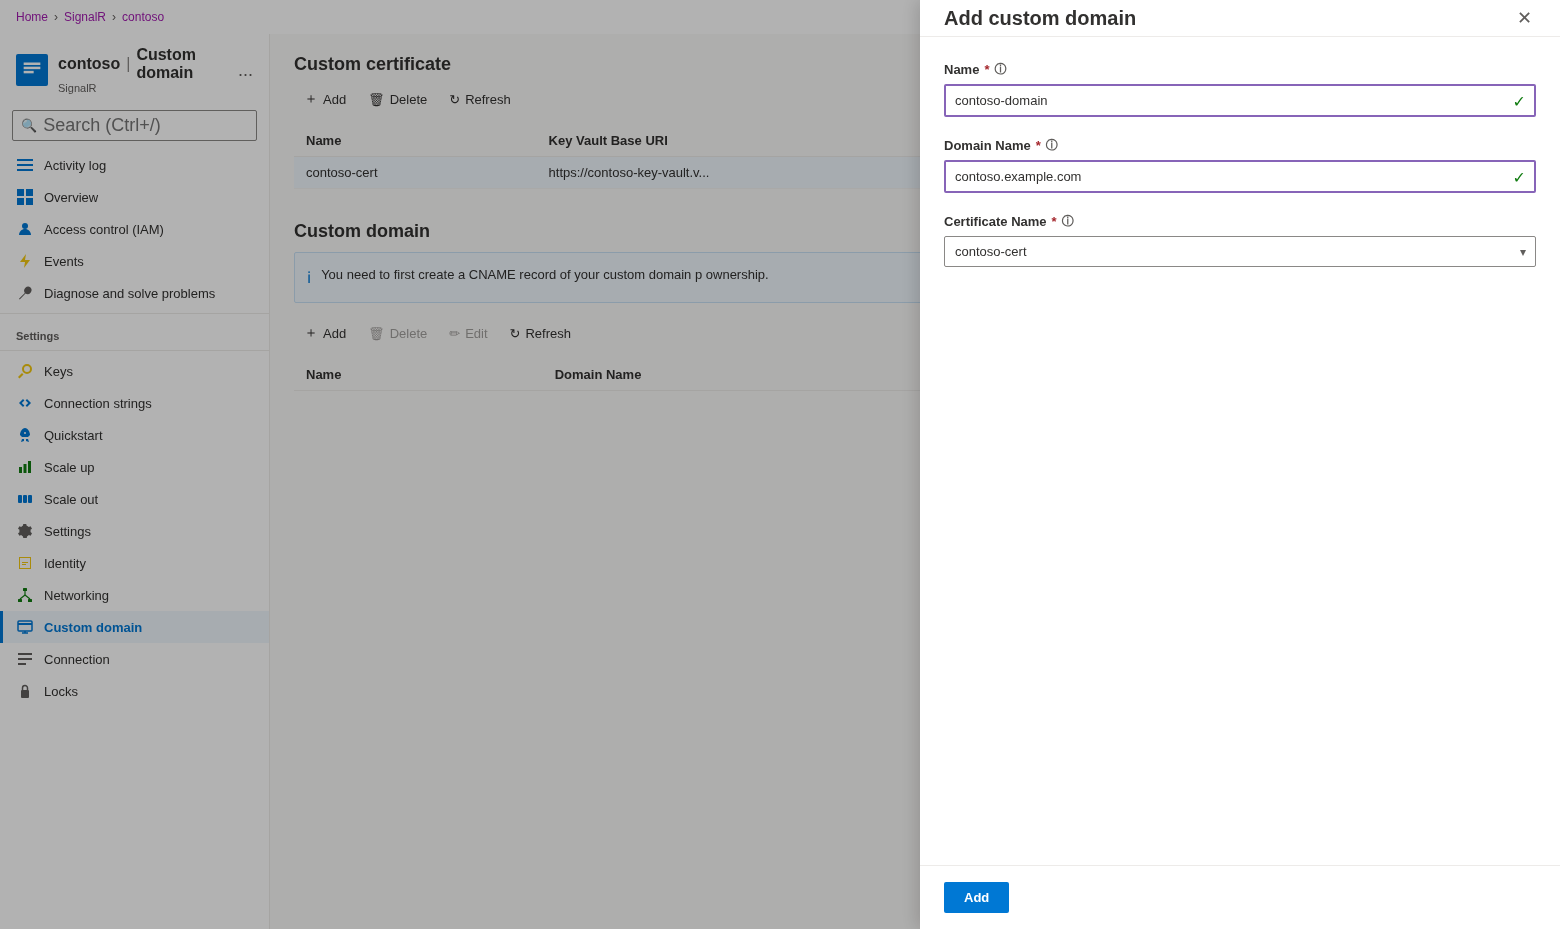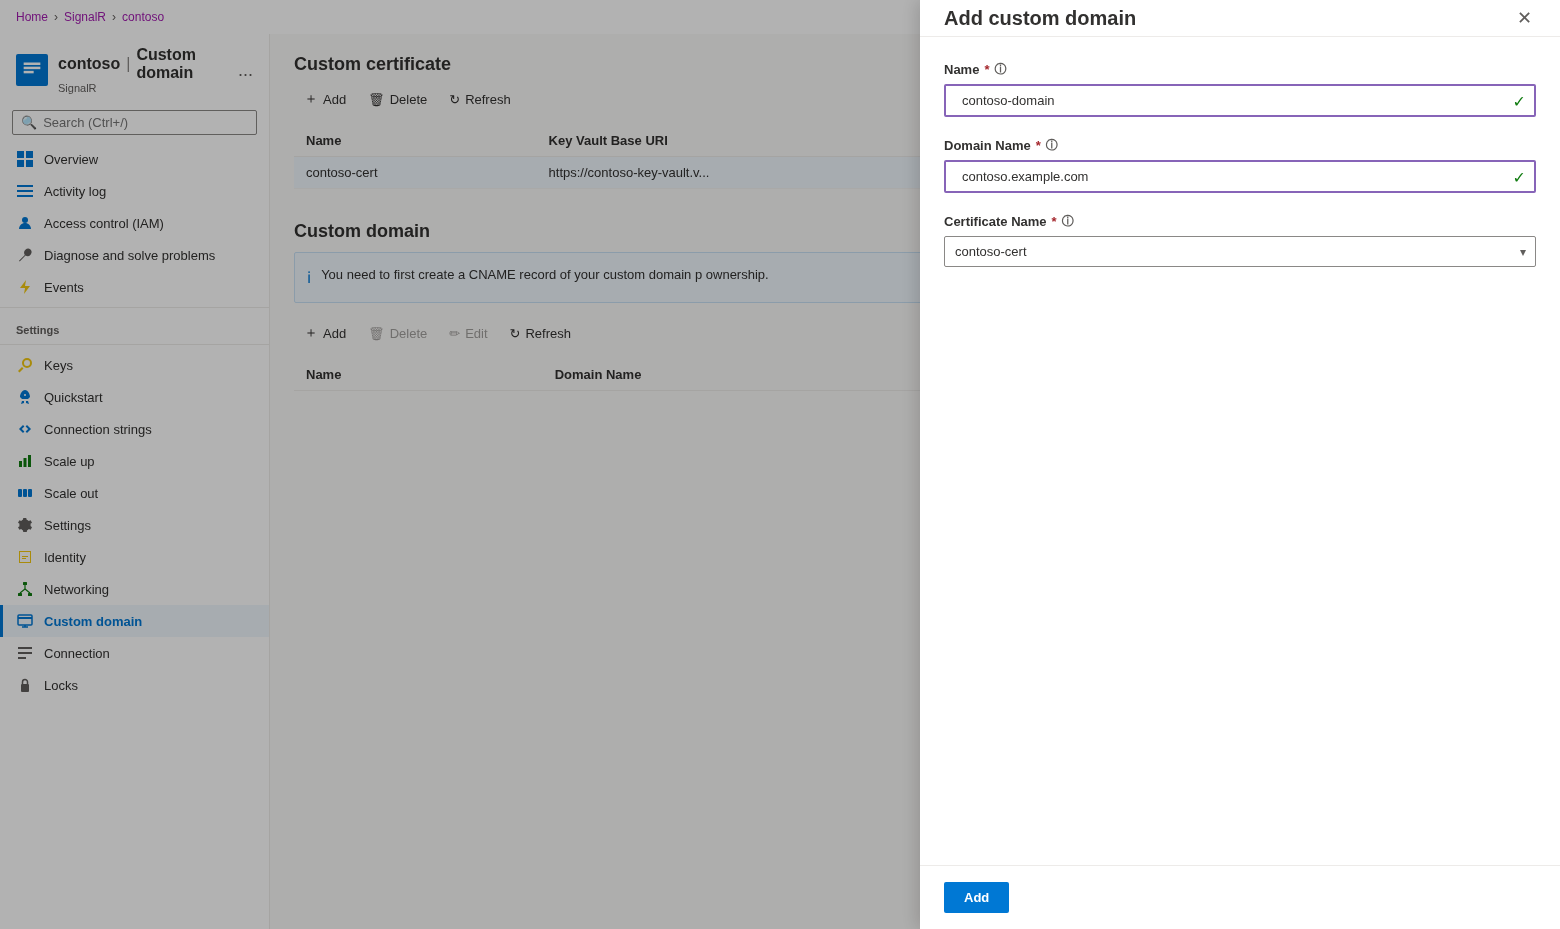--- a/index.html
+++ b/index.html
@@ -20,21 +20,21 @@
     .resource-icon { width: 32px; height: 32px; background: #0078d4; display: flex; align-items: center; justify-content: center; border-radius: 2px; flex-shrink: 0; }
     .resource-icon svg { width: 20px; height: 20px; fill: white; }
     .resource-title-block { display: flex; flex-direction: column; }
     .resource-title { font-size: 16px; font-weight: 600; color: #323130; }
     .resource-subtitle { font-size: 11px; color: #605e5c; }
     .resource-more { margin-left: auto; cursor: pointer; font-size: 18px; color: #605e5c; }
 
     
     .search-container { padding: 8px 12px; }
     .search-box { display: flex; align-items: center; border: 1px solid #8a8886; border-radius: 2px; padding: 4px 8px; gap: 6px; width: 100%; background: #fff; }
-    .search-box input { border: none; outline: none; font-size: 13px; width: 100%; color: #323130; }
+    .search-box input { border: none; outline: none; font-size: 18px; width: 100%; color: #323130; }
     .search-icon-wrap { color: #605e5c; font-size: 13px; }
 
     
     .nav-item { display: flex; align-items: center; gap: 10px; padding: 7px 16px; cursor: pointer; color: #323130; font-size: 13px; position: relative; }
     .nav-item.active { background: #eff6fc; color: #0078d4; font-weight: 600; }
     .nav-item.active::before { content: ''; position: absolute; left: 0; top: 0; bottom: 0; width: 3px; background: #0078d4; }
     .nav-section-label { padding: 12px 16px 4px; font-size: 11px; font-weight: 600; color: #605e5c; text-transform: none; }
     .nav-divider { height: 1px; background: #edebe9; margin: 4px 0; }
     .nav-icon { width: 18px; height: 18px; display: flex; align-items: center; justify-content: center; flex-shrink: 0; }
 
@@ -69,21 +69,21 @@
     .close-btn { background: none; border: none; cursor: pointer; font-size: 18px; color: #605e5c; padding: 4px; border-radius: 2px; display: flex; align-items: center; }
     .side-panel-body { flex: 1; padding: 24px; overflow-y: auto; }
     .side-panel-footer { padding: 16px 24px; border-top: 1px solid #edebe9; }
 
     
     .form-group { margin-bottom: 20px; }
     .form-label { display: flex; align-items: center; gap: 5px; font-size: 13px; font-weight: 600; color: #323130; margin-bottom: 6px; }
     .required-star { color: #a4262c; }
     .info-circle { color: #605e5c; font-size: 12px; cursor: help; }
     .form-input-wrap { position: relative; }
-    .form-input { width: 100%; border: 2px solid #8764b8; border-radius: 2px; padding: 7px 36px 7px 16px; font-size: 13px; color: #323130; outline: none; background: #fff; }
+    .form-input { width: 100%; border: 2px solid #8764b8; border-radius: 2px; padding: 7px 36px 7px 9px; font-size: 13px; color: #323130; outline: none; background: #fff; }
     .form-select { width: 100%; border: 1px solid #8a8886; border-radius: 2px; padding: 7px 36px 7px 10px; font-size: 13px; color: #323130; outline: none; background: #fff; appearance: none; cursor: pointer; }
     .check-icon { position: absolute; right: 10px; top: 50%; transform: translateY(-50%); color: #107c10; font-size: 16px; }
     .chevron-icon { position: absolute; right: 10px; top: 50%; transform: translateY(-50%); color: #605e5c; font-size: 12px; pointer-events: none; }
 
     
     .add-btn-panel { background: #0078d4; color: #fff; border: none; border-radius: 2px; padding: 8px 20px; font-size: 13px; cursor: pointer; font-weight: 600; }
 
     
     .sidebar::-webkit-scrollbar { width: 4px; }
     .sidebar::-webkit-scrollbar-track { background: transparent; }
@@ -130,91 +130,91 @@
       <div class="search-box">
         <span class="search-icon-wrap">🔍</span>
         <input type="text" placeholder="Search (Ctrl+/)" style="">
       </div>
     </div>
 
     <div id="nav-items">
       <div class="nav-item">
         <span class="nav-icon">
           <svg width="16" height="16" viewBox="0 0 16 16" fill="#0078d4">
+              <rect x="0" y="2" width="16" height="2"></rect>
+              <rect x="0" y="7" width="16" height="2"></rect>
+              <rect x="0" y="12" width="16" height="2"></rect>
+            </svg>
+        </span>
+        <span>Activity log</span>
+      </div>
+      <div class="nav-item">
+        <span class="nav-icon">
+          <svg width="16" height="16" viewBox="0 0 16 16" fill="#0078d4">
               <rect x="0" y="0" width="7" height="7"></rect>
               <rect x="9" y="0" width="7" height="7"></rect>
               <rect x="0" y="9" width="7" height="7"></rect>
               <rect x="9" y="9" width="7" height="7"></rect>
             </svg>
         </span>
         <span>Overview</span>
       </div>
       <div class="nav-item">
         <span class="nav-icon">
           <svg width="16" height="16" viewBox="0 0 16 16" fill="#0078d4">
-              <rect x="0" y="2" width="16" height="2"></rect>
-              <rect x="0" y="7" width="16" height="2"></rect>
-              <rect x="0" y="12" width="16" height="2"></rect>
-            </svg>
-        </span>
-        <span>Activity log</span>
-      </div>
-      <div class="nav-item">
-        <span class="nav-icon">
-          <svg width="16" height="16" viewBox="0 0 16 16" fill="#0078d4">
               <circle cx="8" cy="5" r="3"></circle>
               <path d="M2 14c0-3.3 2.7-6 6-6s6 2.7 6 6"></path>
             </svg>
         </span>
         <span>Access control (IAM)</span>
       </div>
       <div class="nav-item">
         <span class="nav-icon">
+          <svg width="16" height="16" viewBox="0 0 16 16" fill="#f2c811">
+              <polygon points="9,1 3,9 8,9 7,15 13,7 8,7"></polygon>
+            </svg>
+        </span>
+        <span>Events</span>
+      </div>
+      <div class="nav-item">
+        <span class="nav-icon">
           <svg width="16" height="16" viewBox="0 0 16 16" fill="#605e5c">
               <path d="M13.5 2.5a4 4 0 00-5.7 5.4L2 13.7l.7.7 5.8-5.8A4 4 0 0013.5 2.5z"></path>
             </svg>
         </span>
         <span>Diagnose and solve problems</span>
-      </div>
-      <div class="nav-item">
-        <span class="nav-icon">
-          <svg width="16" height="16" viewBox="0 0 16 16" fill="#f2c811">
-              <polygon points="9,1 3,9 8,9 7,15 13,7 8,7"></polygon>
-            </svg>
-        </span>
-        <span>Events</span>
       </div>
 
       <div class="nav-divider"></div>
       <div class="nav-section-label">Settings</div>
       <div class="nav-divider"></div>
 
       <div class="nav-item">
         <span class="nav-icon">
           <svg width="16" height="16" viewBox="0 0 16 16" fill="#f2c811">
               <path d="M10 1a5 5 0 100 10 5 5 0 000-10zm0 8a3 3 0 110-6 3 3 0 010 6zM1 14l4-4 1.5 1.5-4 4z"></path>
             </svg>
         </span>
         <span>Keys</span>
       </div>
       <div class="nav-item">
         <span class="nav-icon">
           <svg width="16" height="16" viewBox="0 0 16 16" fill="#0078d4">
+              <path d="M6 4l-4 4 4 4 1.4-1.4L4.8 8l2.6-2.6L6 4zm4 8l4-4-4-4-1.4 1.4L11.2 8l-2.6 2.6L10 12z"></path>
+            </svg>
+        </span>
+        <span>Connection strings</span>
+      </div>
+      <div class="nav-item">
+        <span class="nav-icon">
+          <svg width="16" height="16" viewBox="0 0 16 16" fill="#0078d4">
               <path d="M8 1C5 1 3 5 3 8l2 2h6l2-2c0-3-2-7-5-7zm0 6a1 1 0 110-2 1 1 0 010 2zM5 12l-1 3 3-1v-2H5zm6 0h-2v2l3 1-1-3z"></path>
             </svg>
         </span>
         <span>Quickstart</span>
-      </div>
-      <div class="nav-item">
-        <span class="nav-icon">
-          <svg width="16" height="16" viewBox="0 0 16 16" fill="#0078d4">
-              <path d="M6 4l-4 4 4 4 1.4-1.4L4.8 8l2.6-2.6L6 4zm4 8l4-4-4-4-1.4 1.4L11.2 8l-2.6 2.6L10 12z"></path>
-            </svg>
-        </span>
-        <span>Connection strings</span>
       </div>
       <div class="nav-item">
         <span class="nav-icon">
           <svg width="16" height="16" viewBox="0 0 16 16" fill="#107c10">
               <rect x="2" y="8" width="3" height="6"></rect>
               <rect x="6.5" y="5" width="3" height="9"></rect>
               <rect x="11" y="2" width="3" height="12"></rect>
             </svg>
         </span>
         <span>Scale up</span>

